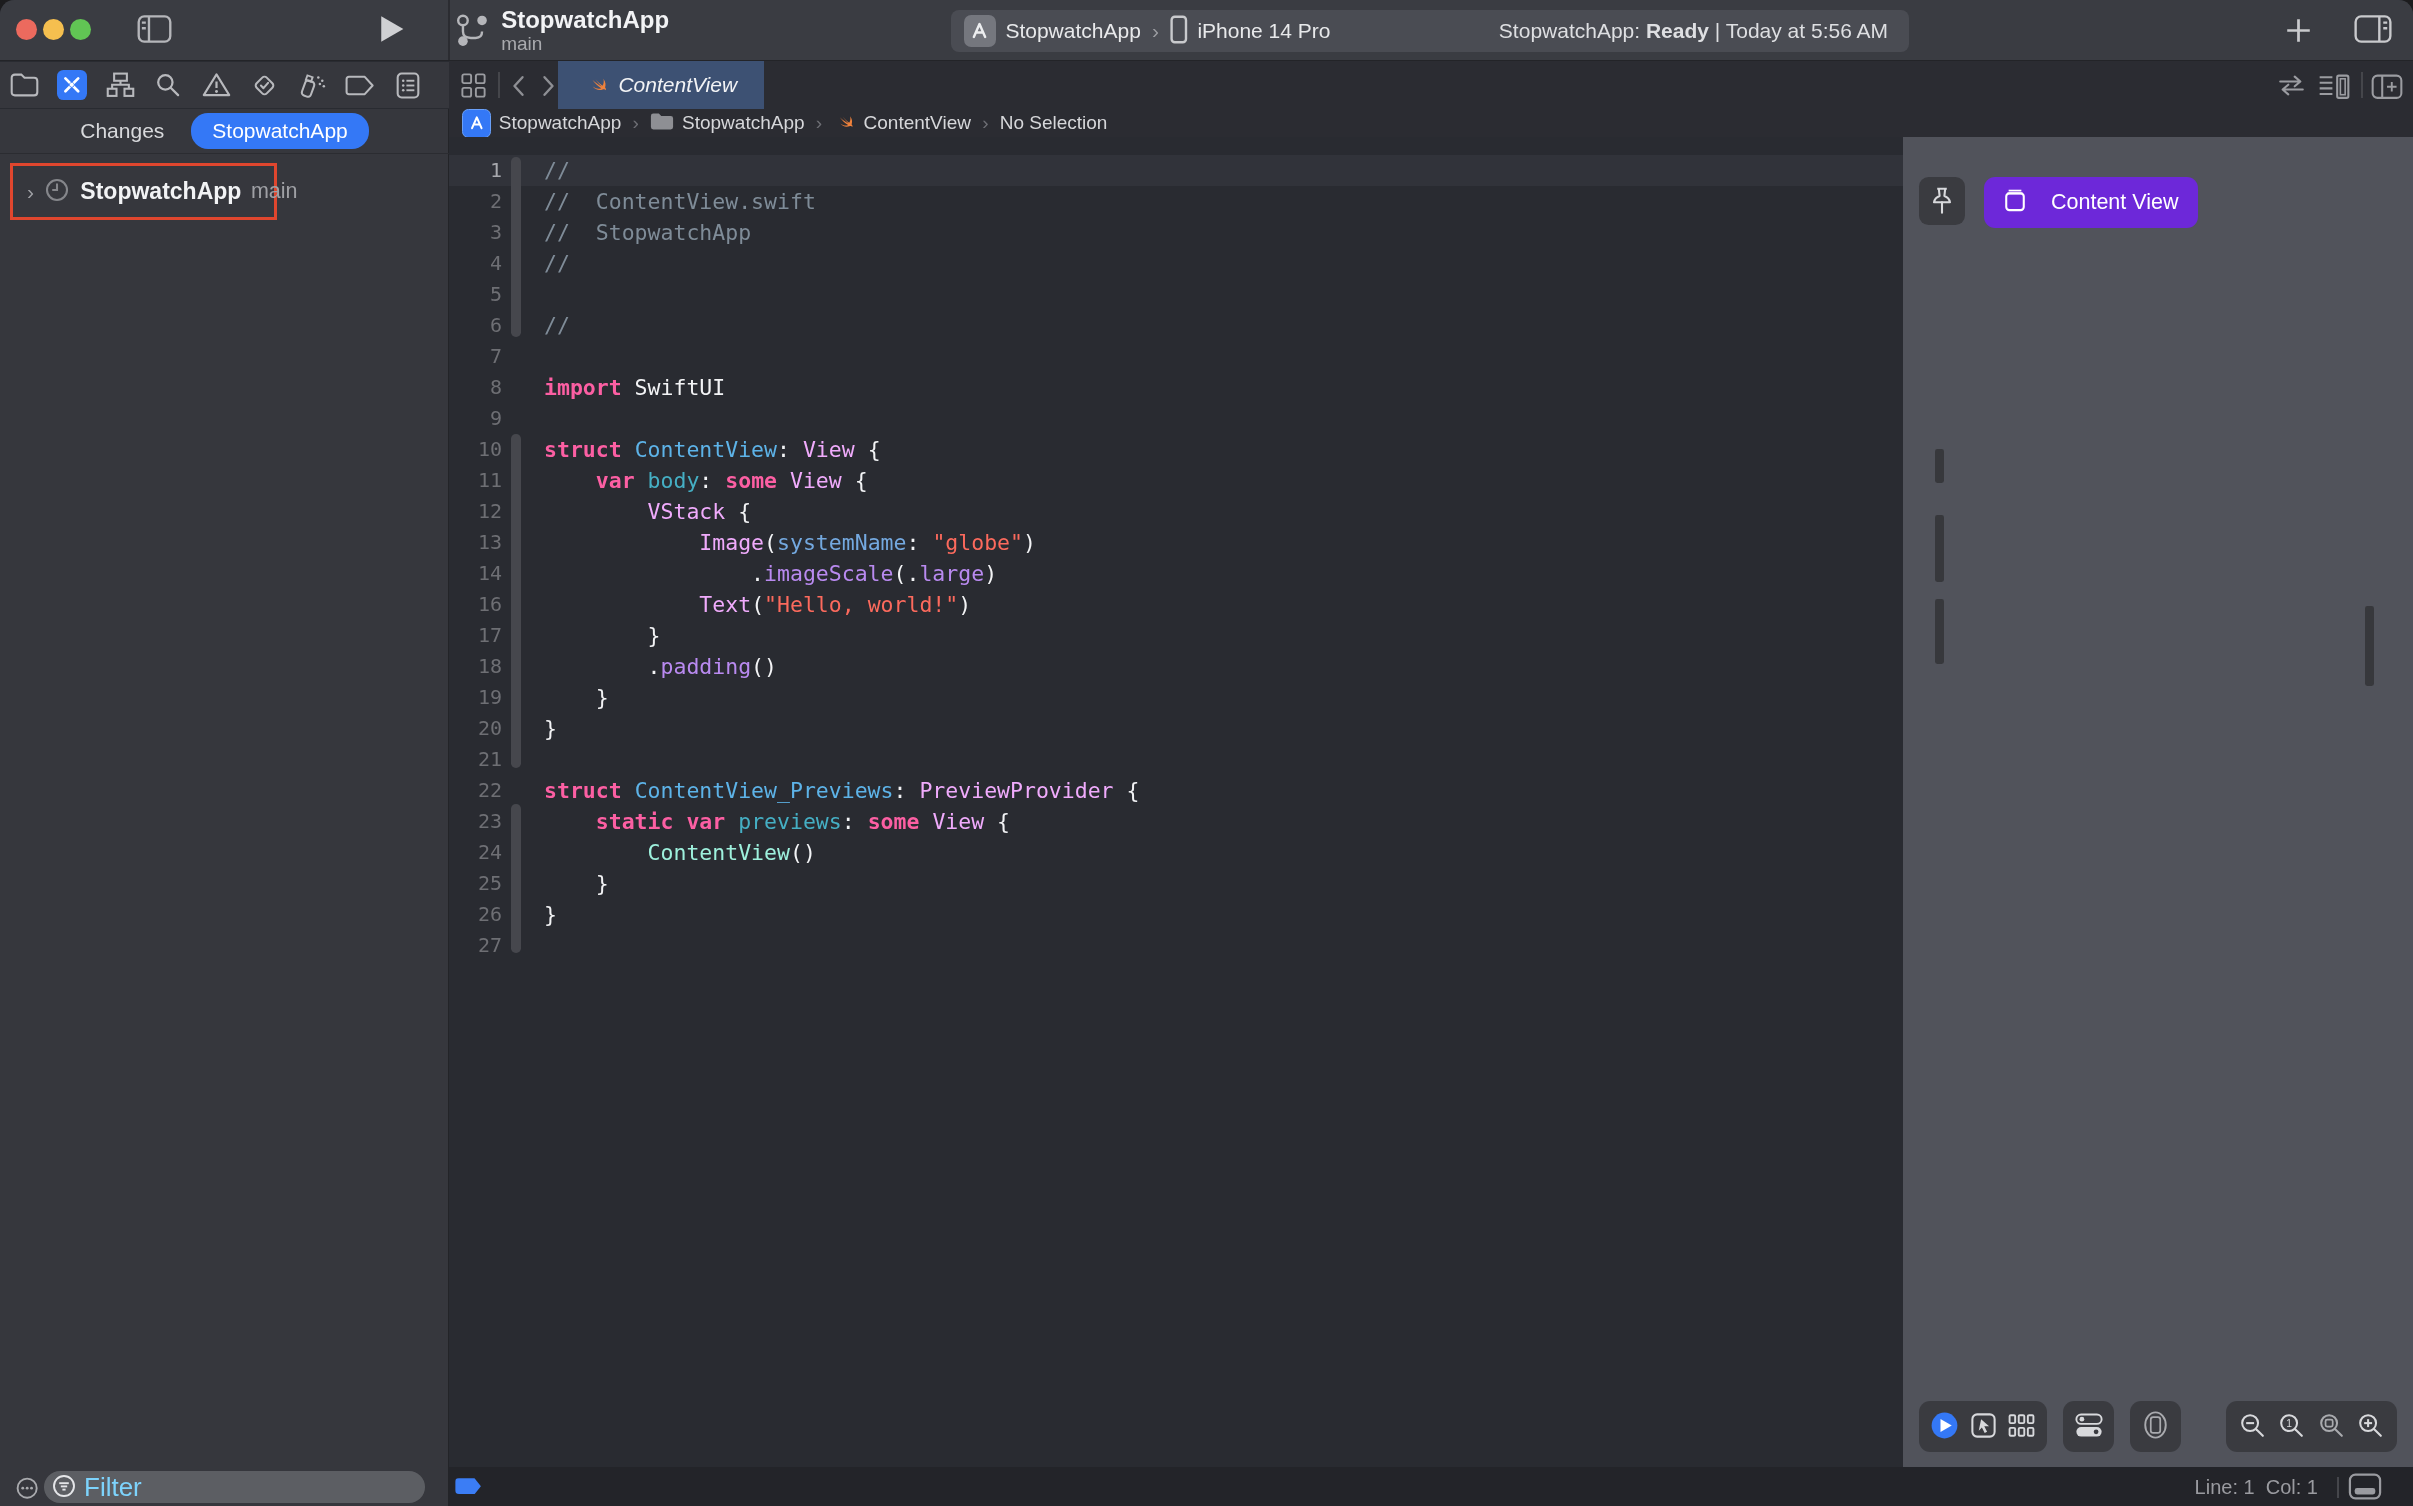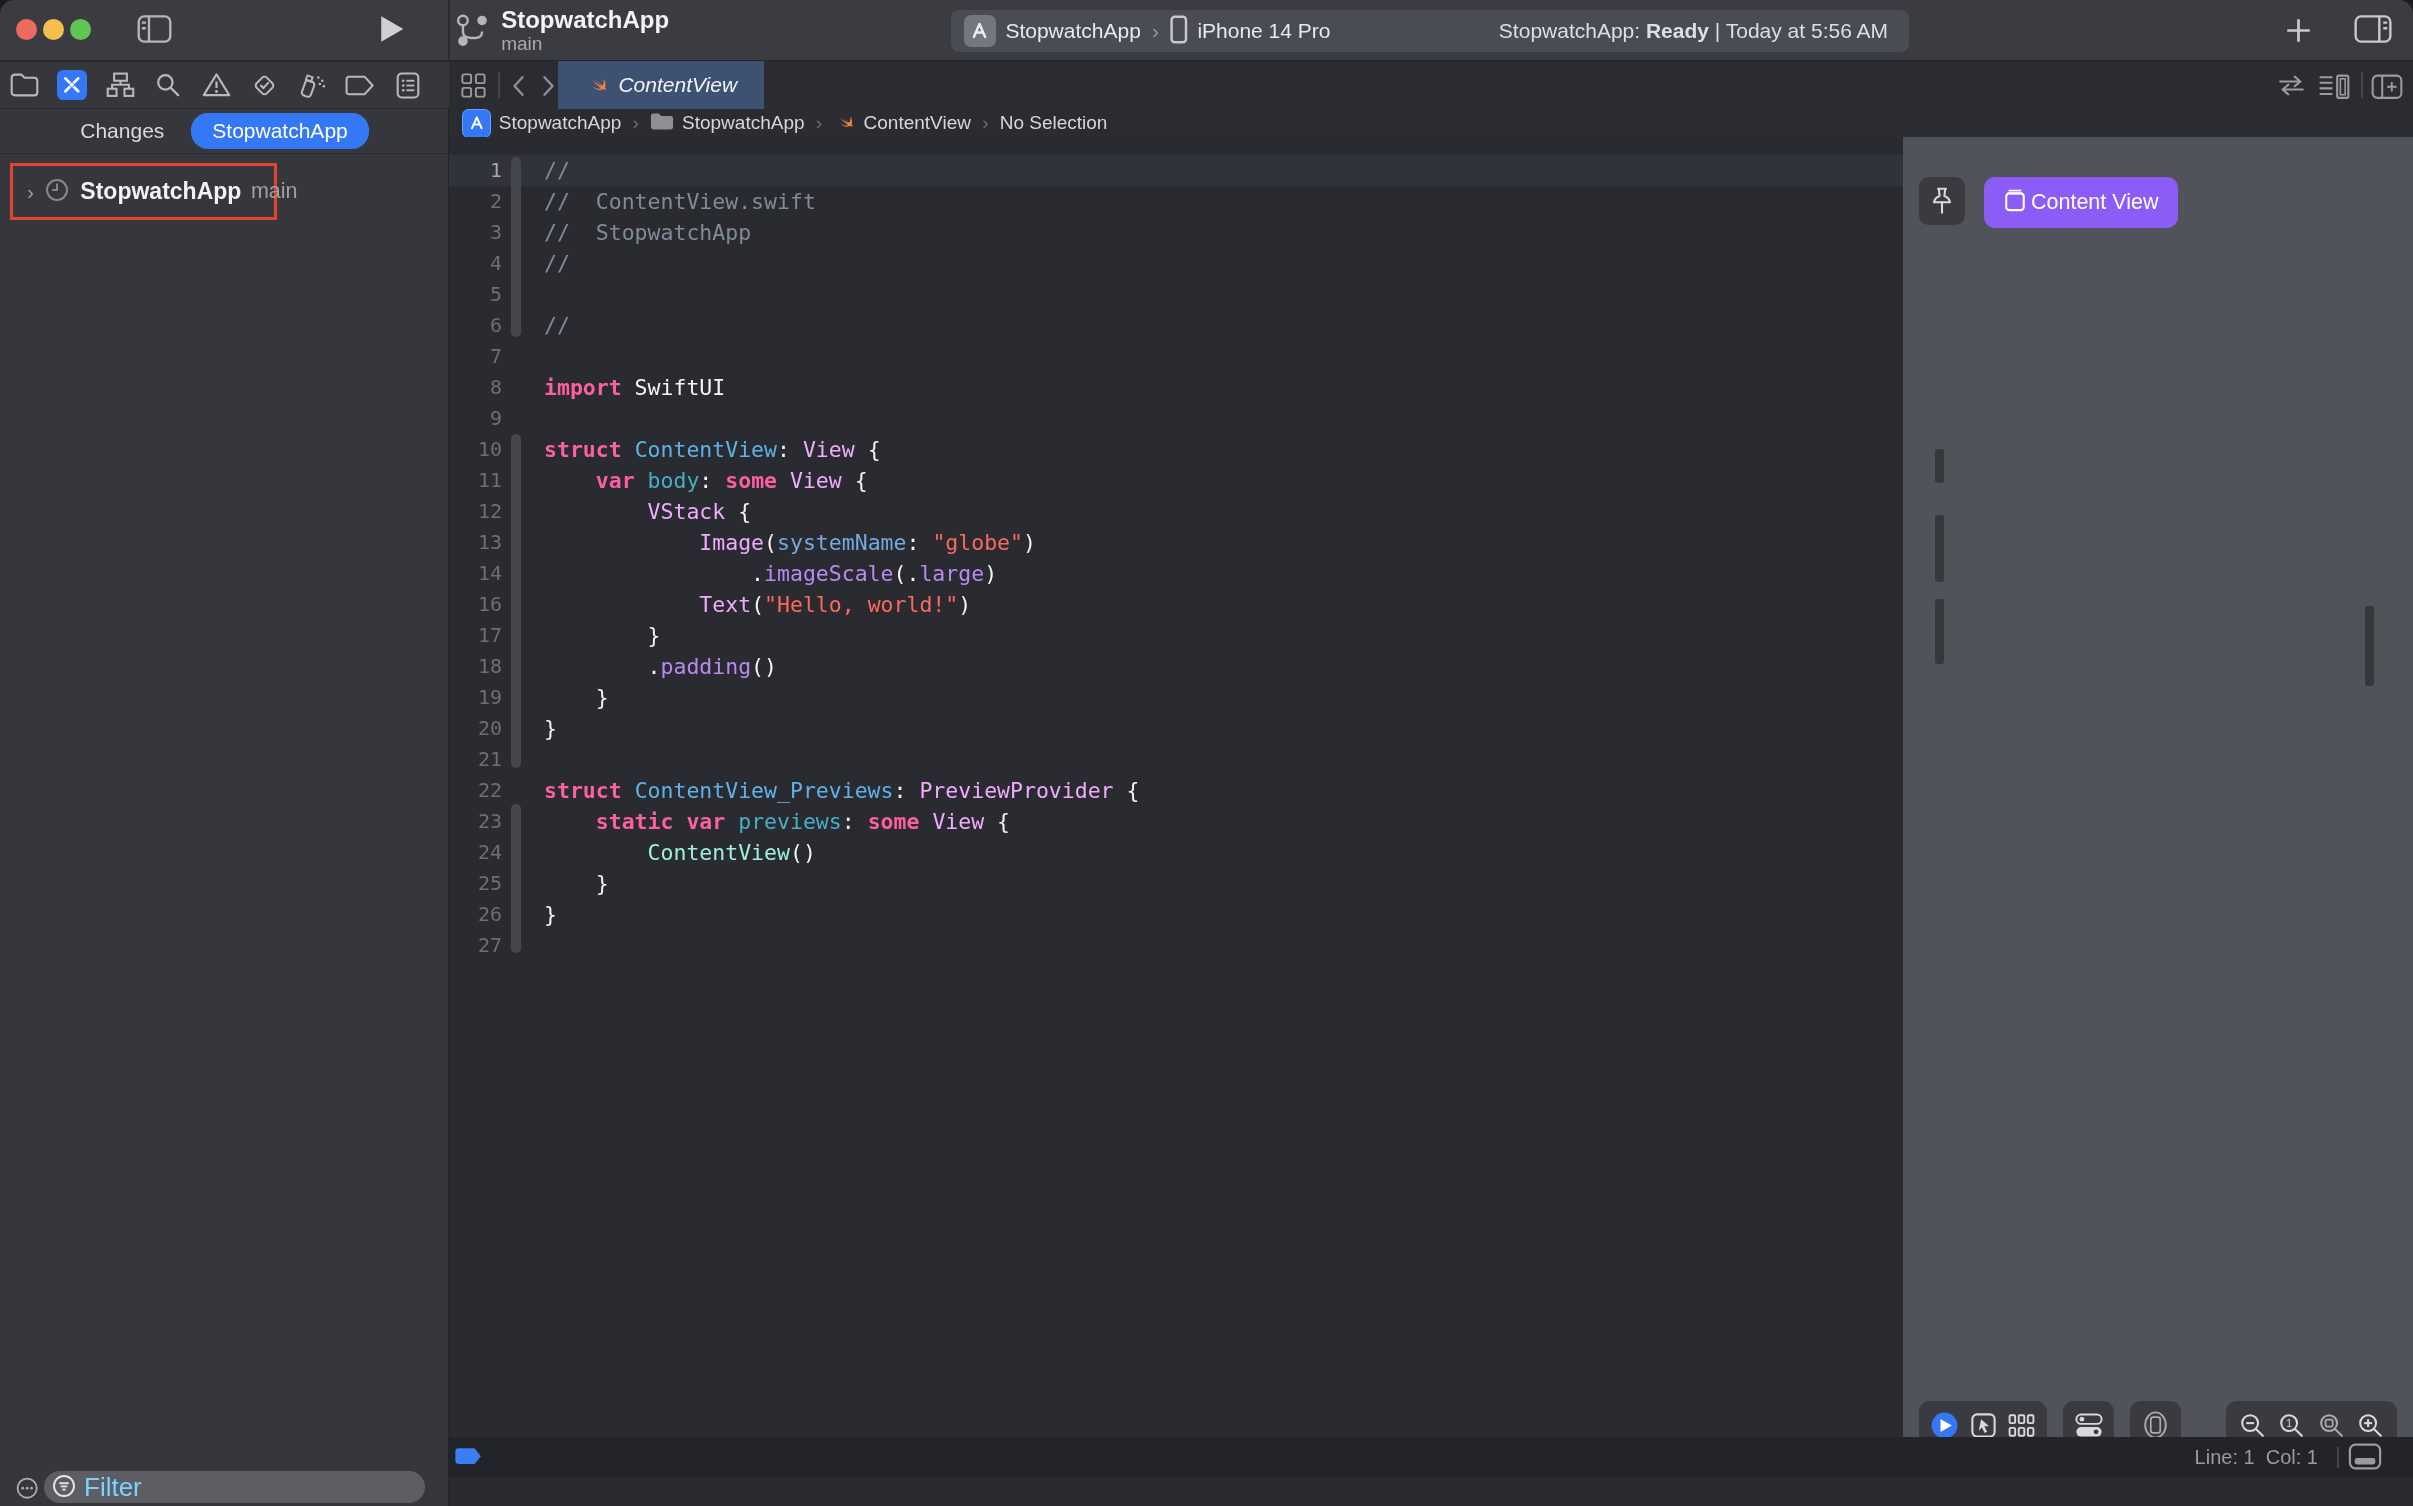--- a/index.html
+++ b/index.html
@@ -60,31 +60,31 @@
   .line-code { padding-left:42px; }
   .ribbon-layer { position:absolute; left:62px; top:0; width:9.6px; height:1330px; }
   .fold-ribbon { position:absolute; left:0; width:9.6px; background:#46474D; border-radius:4.8px; }
   .tk-cm{color:#7F8C98} .tk-kw{color:#FC5FA3;font-weight:bold} .tk-str{color:#FC6A5D}
   .tk-ty{color:#f0abfc} .tk-fn{color:#B98AF0} .tk-de{color:#5DB3E8} .tk-pr{color:#45AFC4}
   .tk-mint{color:#9EF1DD} .tk-pl{color:#F2F3F5} .tk-arg{color:#74A9E0}
 
   
   .canvas { position:absolute; left:1903px; top:137px; width:510px; height:1330px; background:#51535B; }
   .pin-btn { position:absolute; left:16px; top:40px; width:46px; height:48px; background:#3A3B40; border-radius:9.6px; display:flex; align-items:center; justify-content:center; }
-  .cv-btn { position:absolute; left:81px; top:40px; height:51px; padding:0 19px; background:#8b5cf6; border-radius:11.2px; display:flex; align-items:center; gap:4px; }
+  .cv-btn { position:absolute; left:81px; top:40px; height:51px; padding:0 19px; background:#6d28d9; border-radius:11.2px; display:flex; align-items:center; gap:24px; }
   .cv-btn span { color:#fff; font-size:21.5px; }
   .phone { position:absolute; left:36px; top:219px; width:423px; height:894px; background:#0B0B0C; border-radius:67px; box-shadow:0 0 0 4px #47484C; }
   .phone .screen { position:absolute; inset:16px; background:#fff; border-radius:51px; display:flex; flex-direction:column; align-items:center; justify-content:center; gap:8px; }
   .dyn-island { position:absolute; left:50%; top:29px; transform:translateX(-50%); width:128px; height:43px; background:#000; border-radius:21.5px; }
   .hello { color:#111; font-size:24px; font-family:"Liberation Sans", sans-serif; }
   .side-btn { position:absolute; width:8.8px; background:#37383C; border-radius:2.4px; }
   .ctrl-group { position:absolute; top:1264px; height:51px; background:#3A3B40; border-radius:11.2px; display:flex; align-items:center; justify-content:space-evenly; }
 
   
-  .editor-bottombar { position:absolute; left:449px; top:1437px; width:1965px; height:40px; background:#232429; display:flex; align-items:center; }
+  .editor-bottombar { position:absolute; left:449px; top:1467px; width:1965px; height:40px; background:#232429; display:flex; align-items:center; }
   .bp-tag { position:absolute; left:6.4px; top:11.2px; width:25.5px; height:16px; background:#3B7DF5; border-radius:4px 1.6px 1.6px 4px; clip-path:polygon(0 0, 75% 0, 100% 50%, 75% 100%, 0 100%); }
   .linecol { position:absolute; right:96px; color:#9A9BA0; font-size:20px; white-space:pre; }
   .bb-sep { position:absolute; right:75px; width:1.6px; height:21px; background:#45464B; }
 </style>
 </head>
 <body>
 
 <div id="window">
 
   <div class="toolbar">

